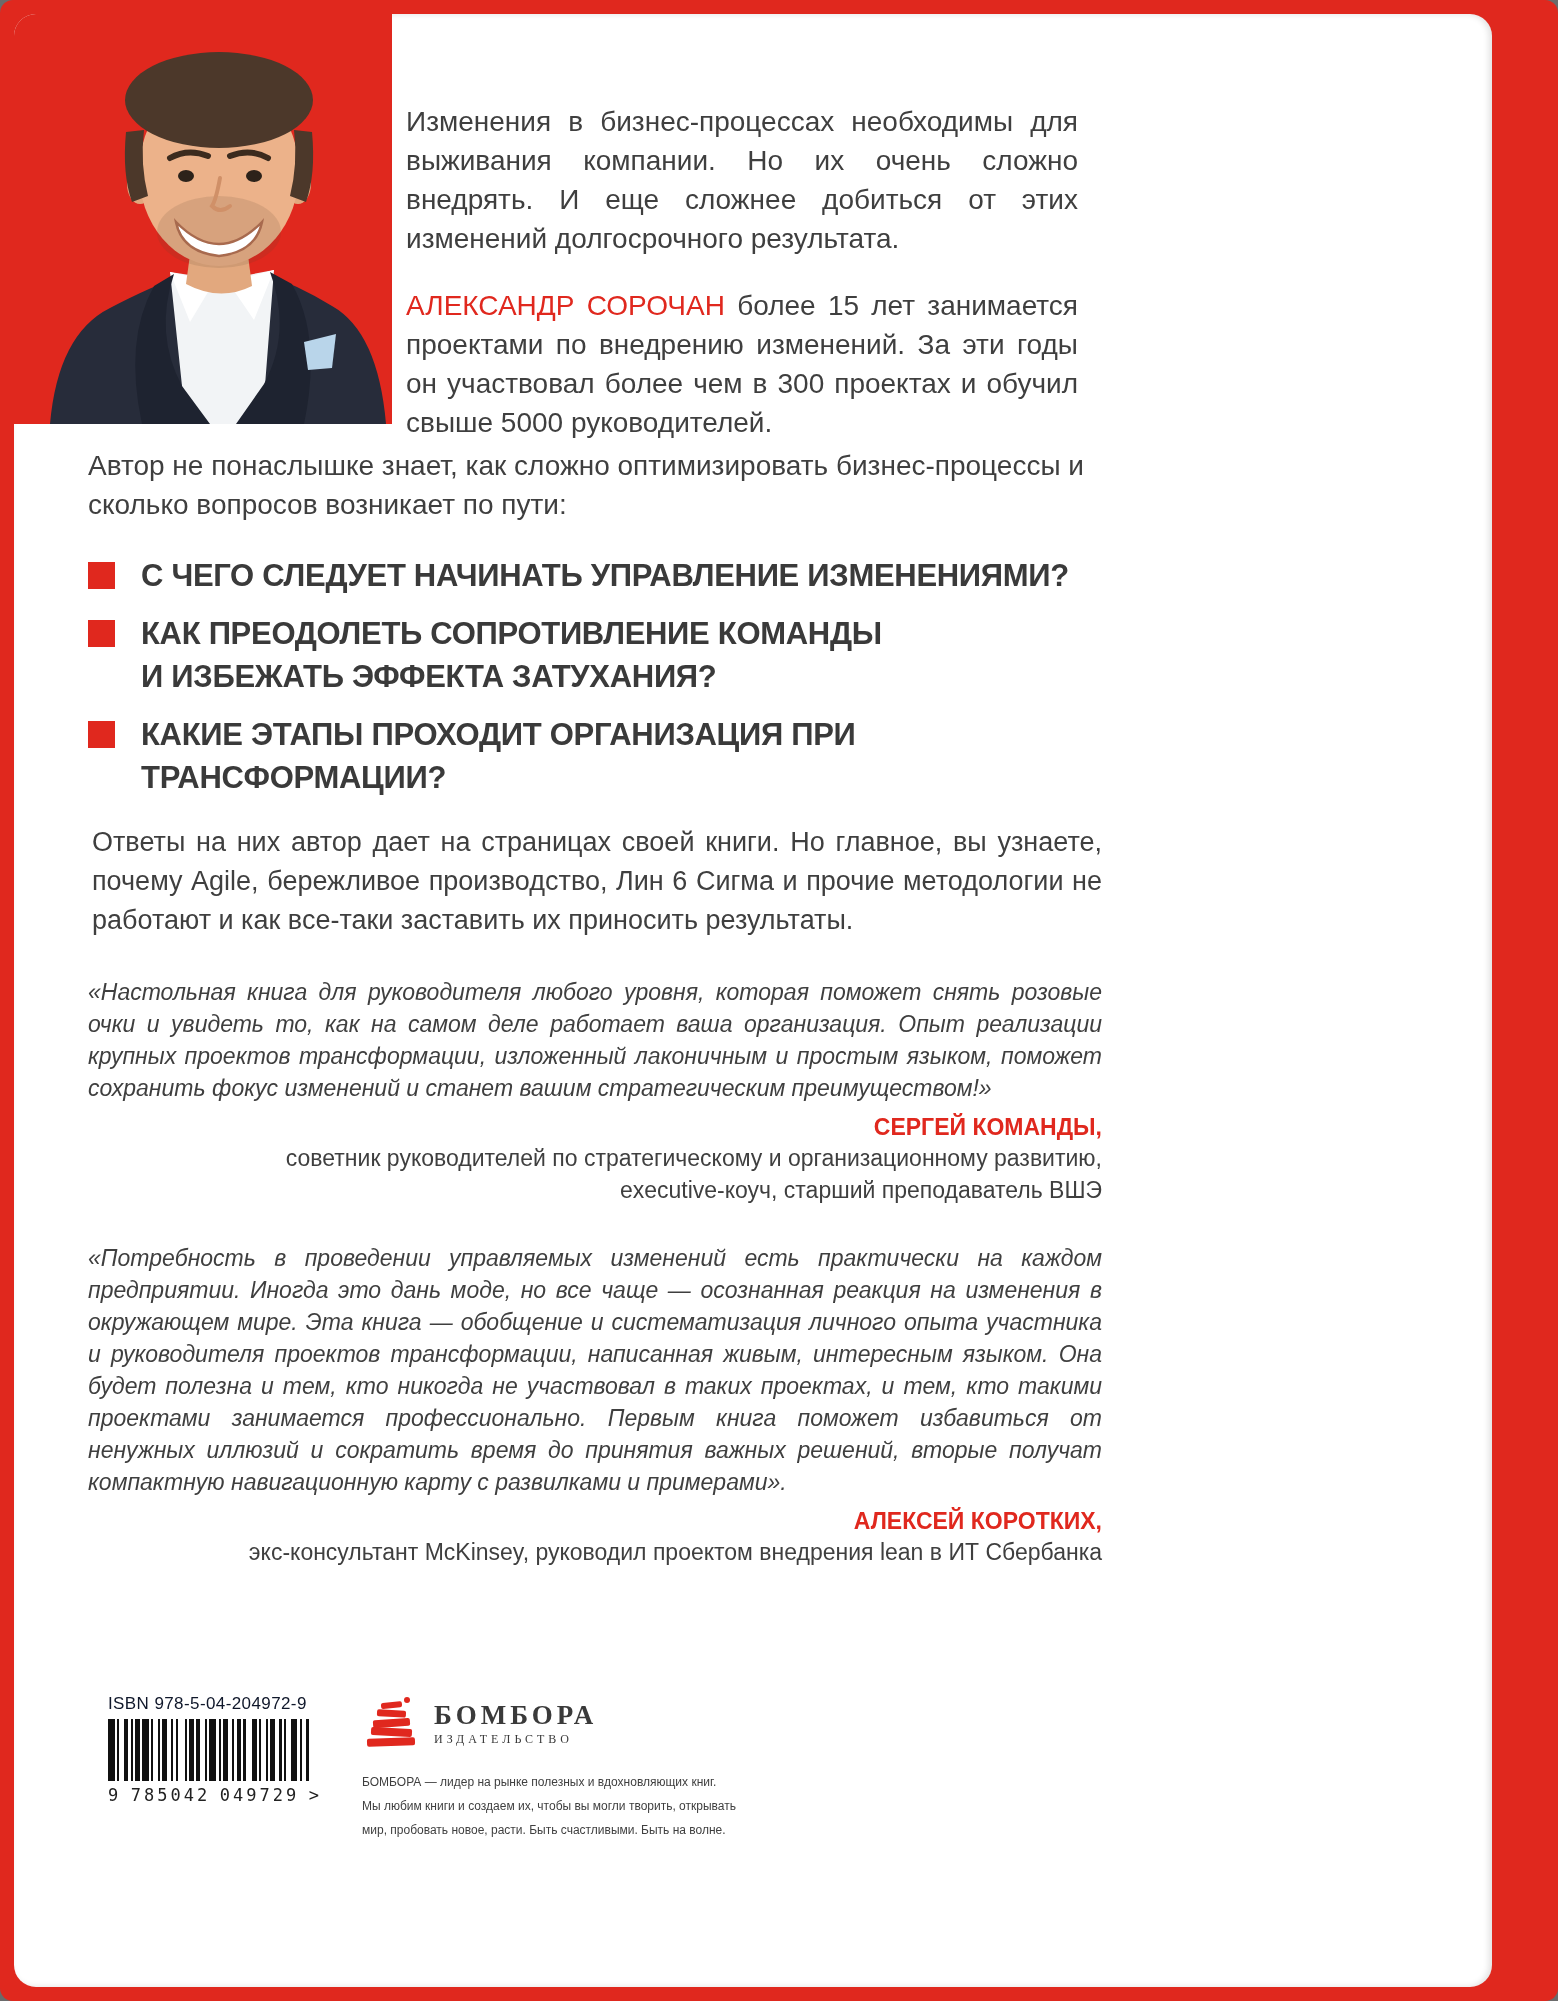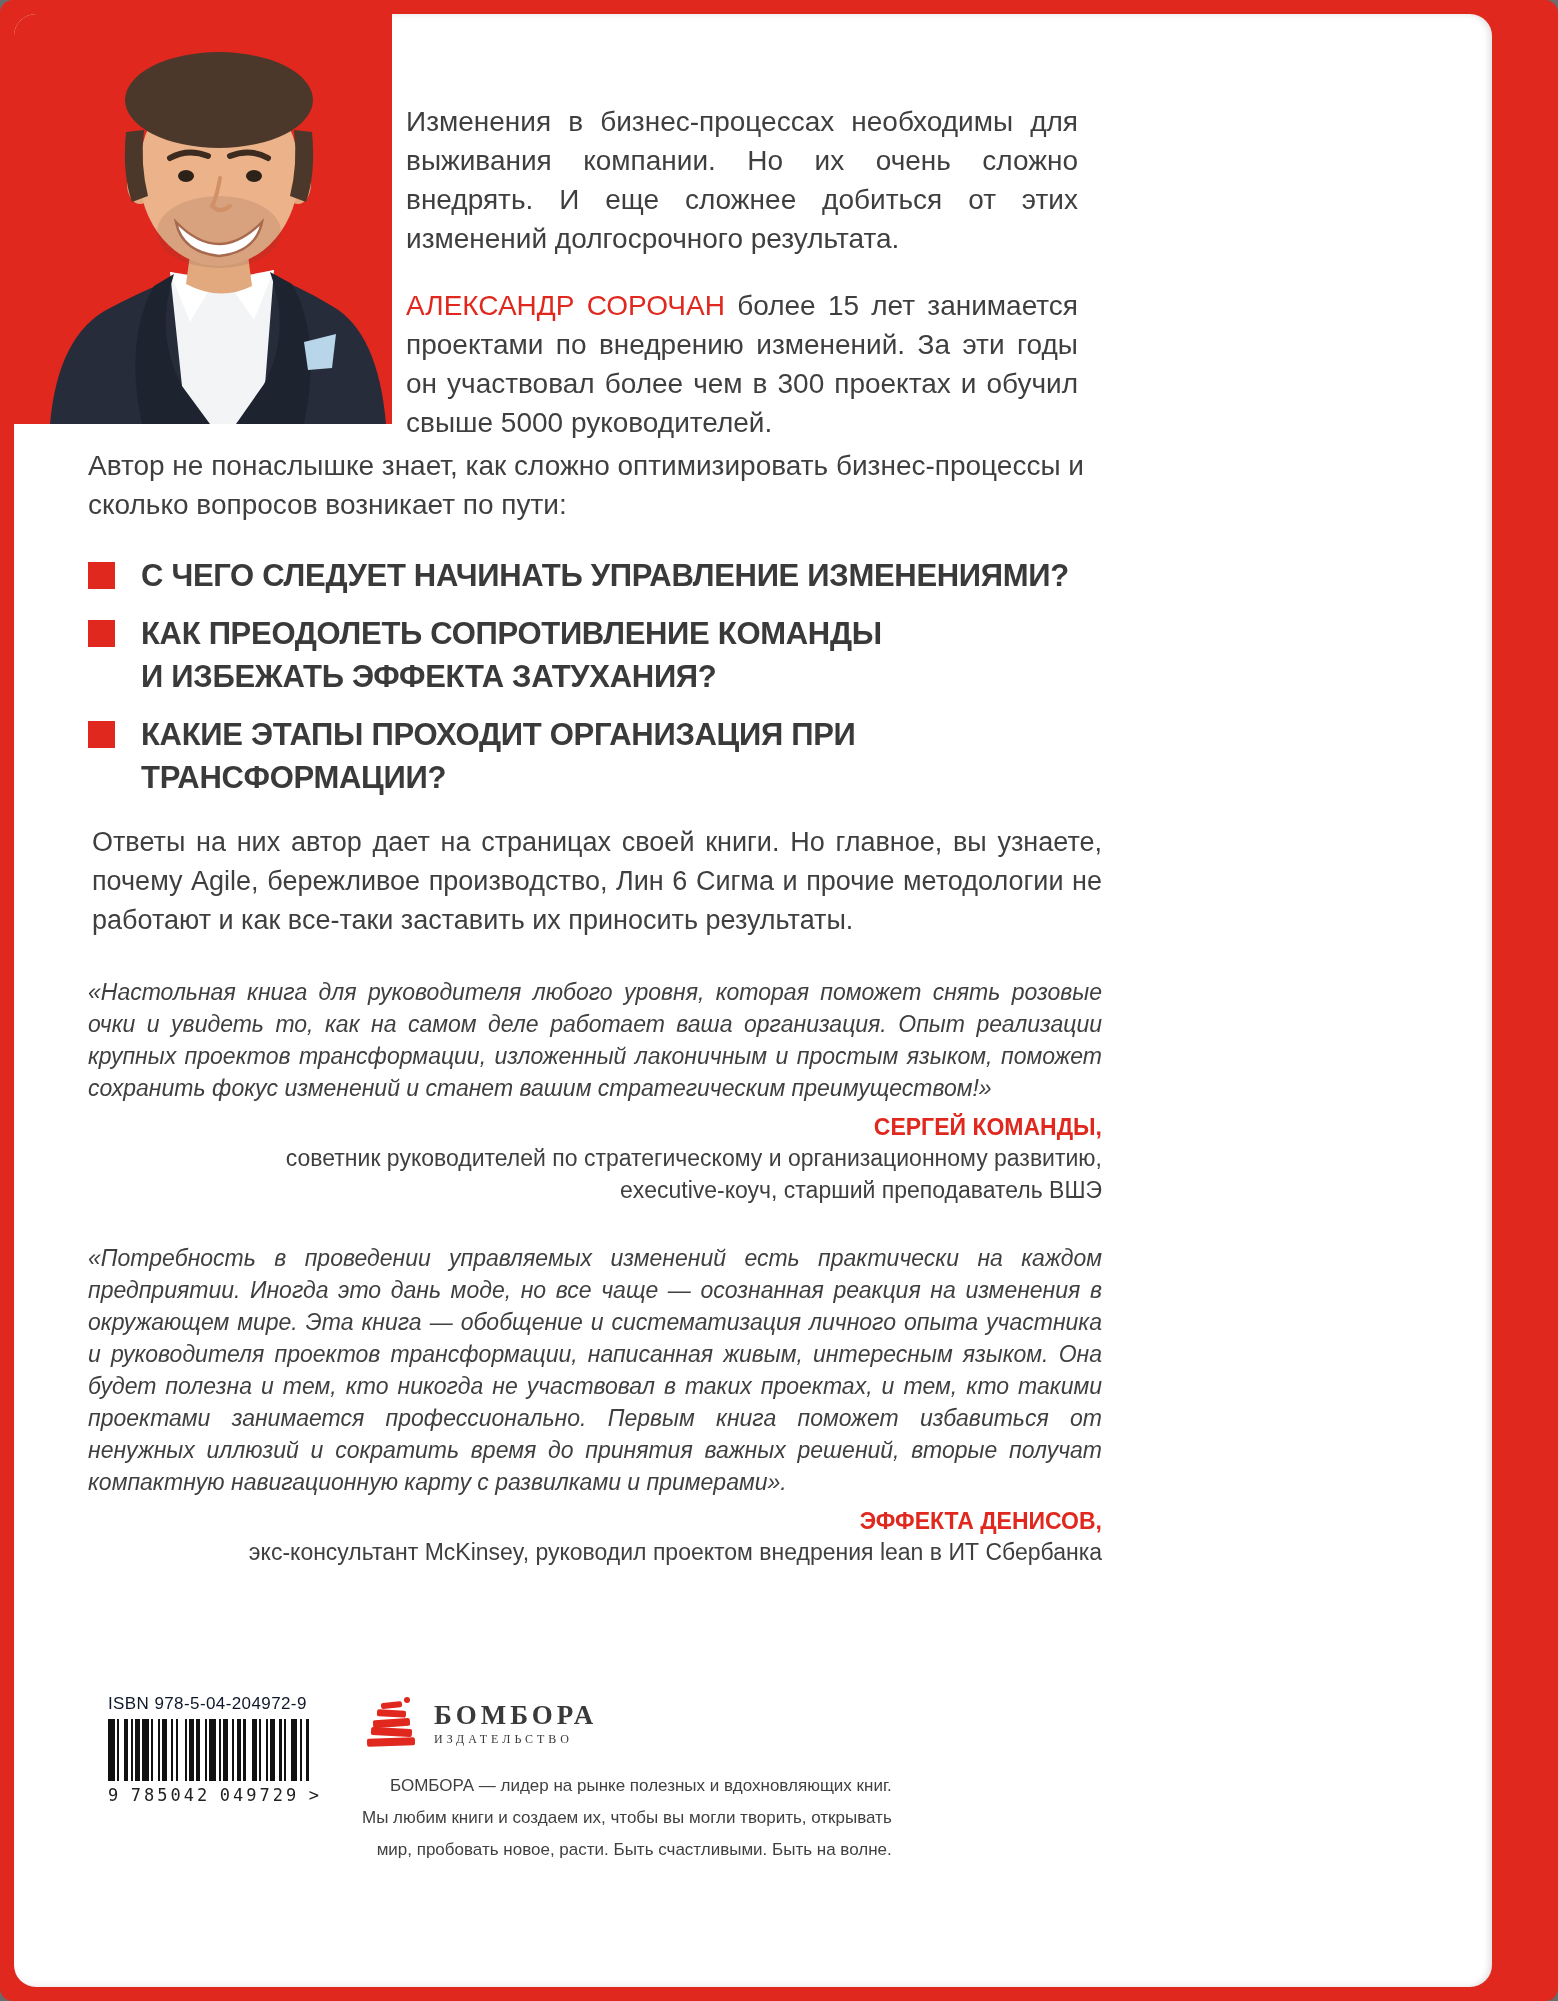--- a/index.html
+++ b/index.html
@@ -151,25 +151,24 @@
   }
   .logo-sub {
     font-size: 12px;
     letter-spacing: 4px;
     color: #3a3a3a;
     margin-top: 1px;
   }
   .blurb {
     position: absolute;
     left: 348px; top: 1756px;
-    font-size: 17px;
-    line-height: 32px;
+    font-size: 12px;
+    line-height: 24px;
     color: #3f3f3f;
     white-space: pre-line;
-    text-align: right;
   }
 </style>
 </head>
 <body>
 
 <div class="cover">
   <div class="page">
 
     <div class="photo-block">
       <svg viewBox="0 0 378 410">
@@ -235,21 +234,21 @@
       </div>
 
       <p class="answers">Ответы на них автор дает на страницах своей книги. Но главное, вы узнаете, почему Agile, бережливое производство, Лин 6 Сигма и прочие методологии не работают и как все-таки заставить их приносить результаты.</p>
 
       <p class="quote">«Настольная книга для руководителя любого уровня, которая поможет снять розовые очки и увидеть то, как на самом деле работает ваша организация. Опыт реализации крупных проектов трансформации, изложенный лаконичным и простым языком, поможет сохранить фокус изменений и станет вашим стратегическим преимуществом!»</p>
       <div class="attr-name">СЕРГЕЙ КОМАНДЫ,</div>
       <div class="attr-role">советник руководителей по стратегическому и организационному развитию,
 executive-коуч, старший преподаватель ВШЭ</div>
 
       <p class="quote">«Потребность в проведении управляемых изменений есть практически на каждом предприятии. Иногда это дань моде, но все чаще — осознанная реакция на изменения в окружающем мире. Эта книга — обобщение и систематизация личного опыта участника и руководителя проектов трансформации, написанная живым, интересным языком. Она будет полезна и тем, кто никогда не участвовал в таких проектах, и тем, кто такими проектами занимается профессионально. Первым книга поможет избавиться от ненужных иллюзий и сократить время до принятия важных решений, вторые получат компактную навигационную карту с развилками и примерами».</p>
-      <div class="attr-name">ЭФФЕКТА ДЕНИСОВ,</div>
+      <div class="attr-name">АЛЕКСЕЙ КОРОТКИХ,</div>
       <div class="attr-role">экс-консультант McKinsey, руководил проектом внедрения lean в ИТ Сбербанка</div>
     </div>
 
     <div class="isbn-box">
       <div class="isbn-label">ISBN 978-5-04-204972-9</div>
       <div class="barcode">
           <div class="bar" style="width: 3.2967%;"></div>
           <div class="gap" style="width: 1.0989%;"></div>
           <div class="bar" style="width: 1.0989%;"></div>
           <div class="gap" style="width: 2.1978%;"></div>

